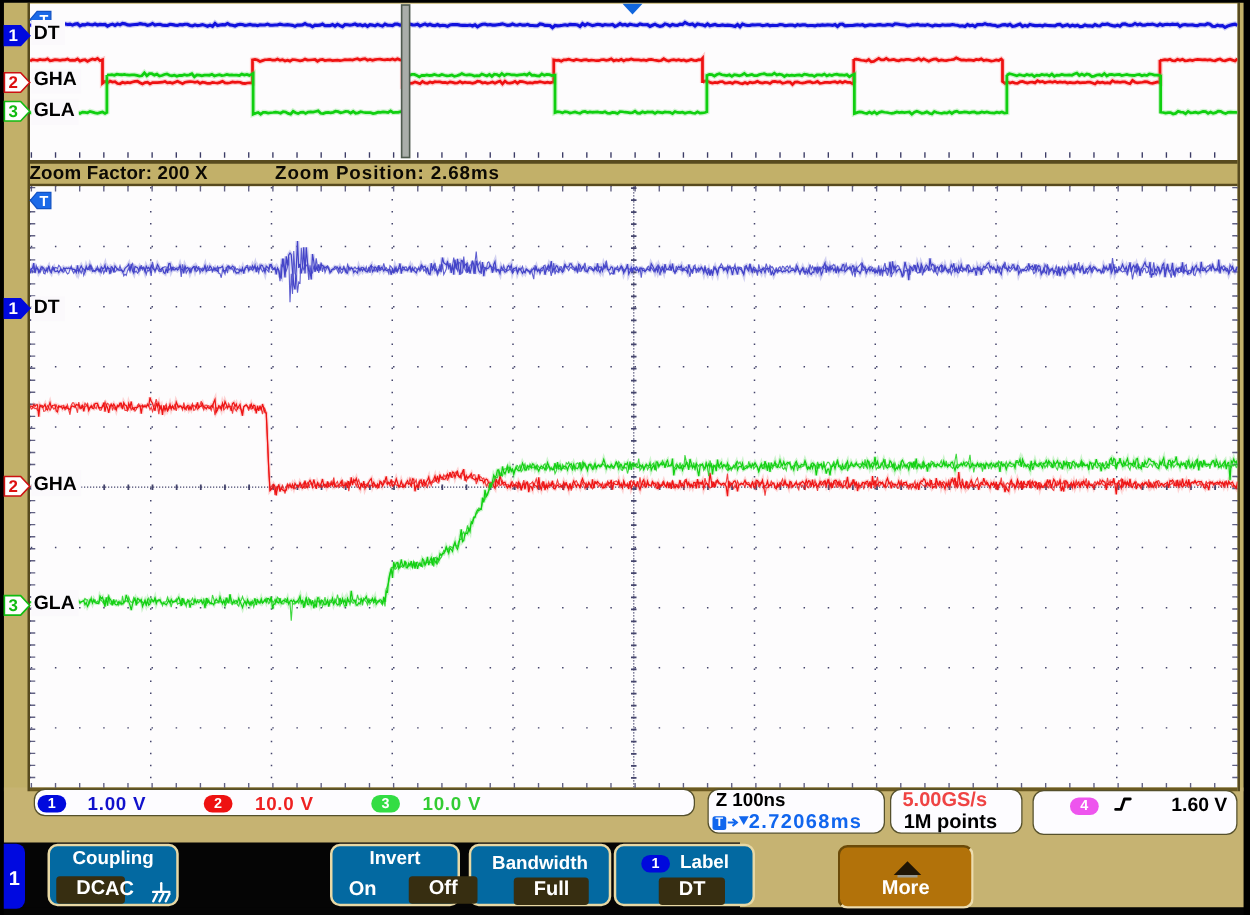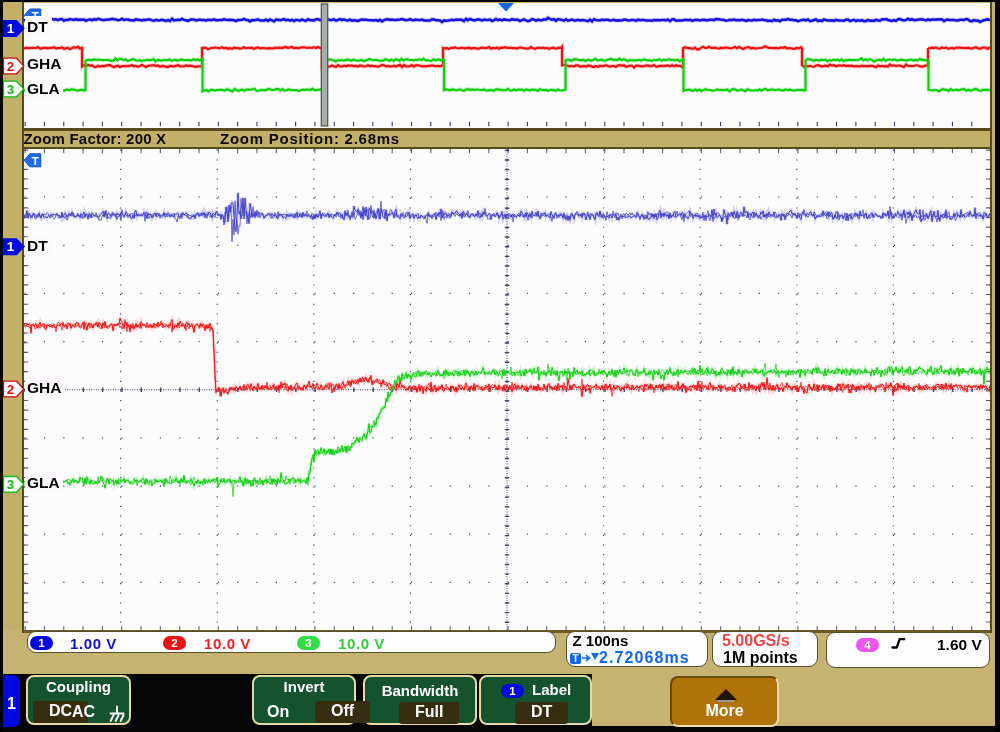--- a/index.html
+++ b/index.html
@@ -1,22 +1,22 @@
 <!DOCTYPE html>
 <html><head><meta charset="utf-8"><style>
 html,body{margin:0;padding:0;background:#000;}
 #scr{position:relative;width:1000px;height:732px;background:#000;overflow:hidden;
   font-family:"Liberation Sans",sans-serif;}
 .abs{position:absolute;}
 .bold{font-weight:bold;}
 .rbox{position:absolute;background:#fdfcff;border:1.4px solid #55502c;border-radius:9px;}
 .oval{position:absolute;width:23px;height:14px;border-radius:8px;color:#fff;font-size:11.5px;
   font-weight:bold;text-align:center;line-height:14px;}
-.btn{position:absolute;background:#14532d;border:2px solid #e8d8a4;border-radius:8px;
-  color:#fff;font-weight:bold;top:675px;height:46px;}
+.btn{position:absolute;background:#0369a1;border:2px solid #e8d8a4;border-radius:8px;
+  color:#fff;font-weight:bold;top:675px;height:46px;margin-left:12px;}
 .btit{position:absolute;top:1px;left:0;right:0;text-align:center;font-size:15px;}
 .vbox{position:absolute;background:#372e11;color:#fff;font-size:16px;font-weight:bold;
   text-align:center;border-radius:3px;padding:1px 16px 3px;}
 .ptxt{position:absolute;color:#fff;font-size:16px;font-weight:bold;}
 .lbl{position:absolute;background:#fbf9fc;font-weight:bold;font-size:15.5px;color:#000;}
 .lbl span{position:relative;display:inline-block;}
 </style></head>
 <body>
 <div id="scr">
 

